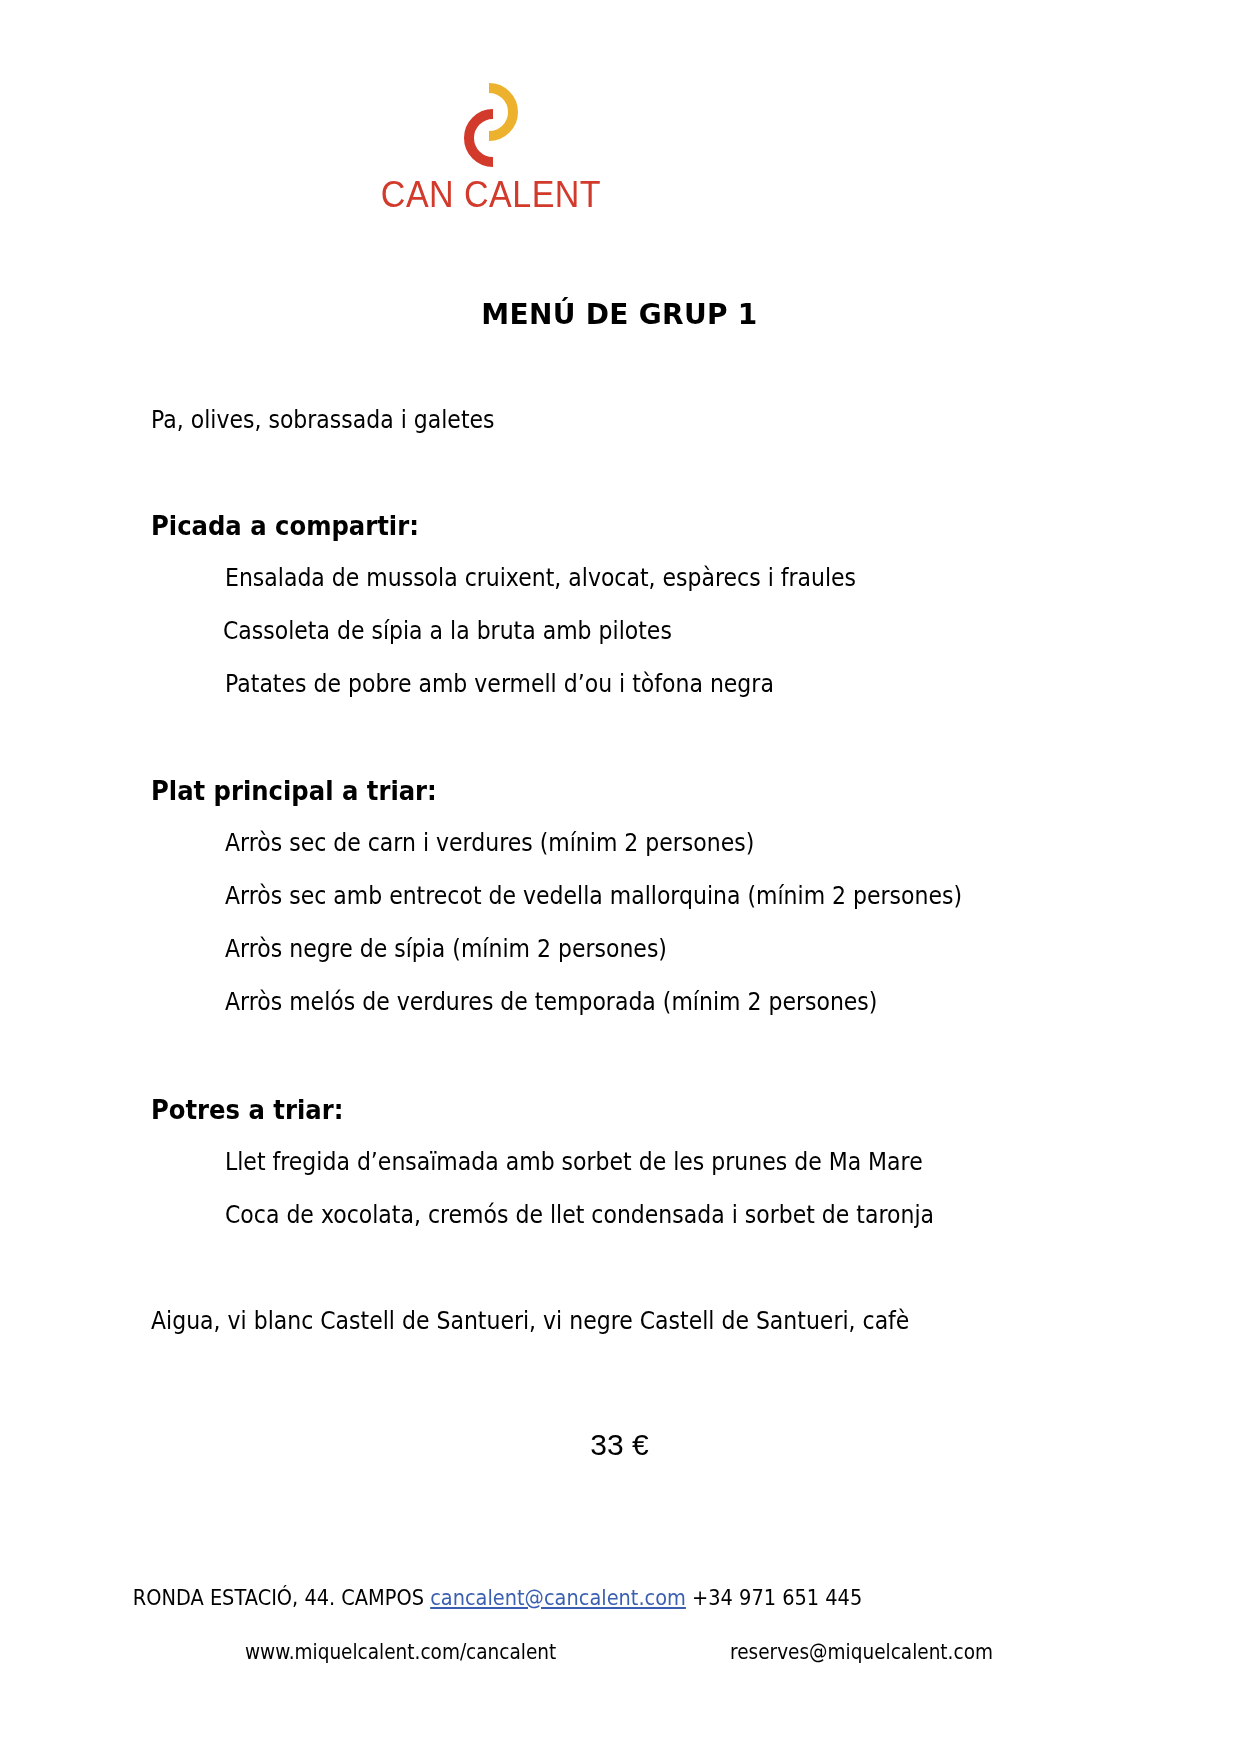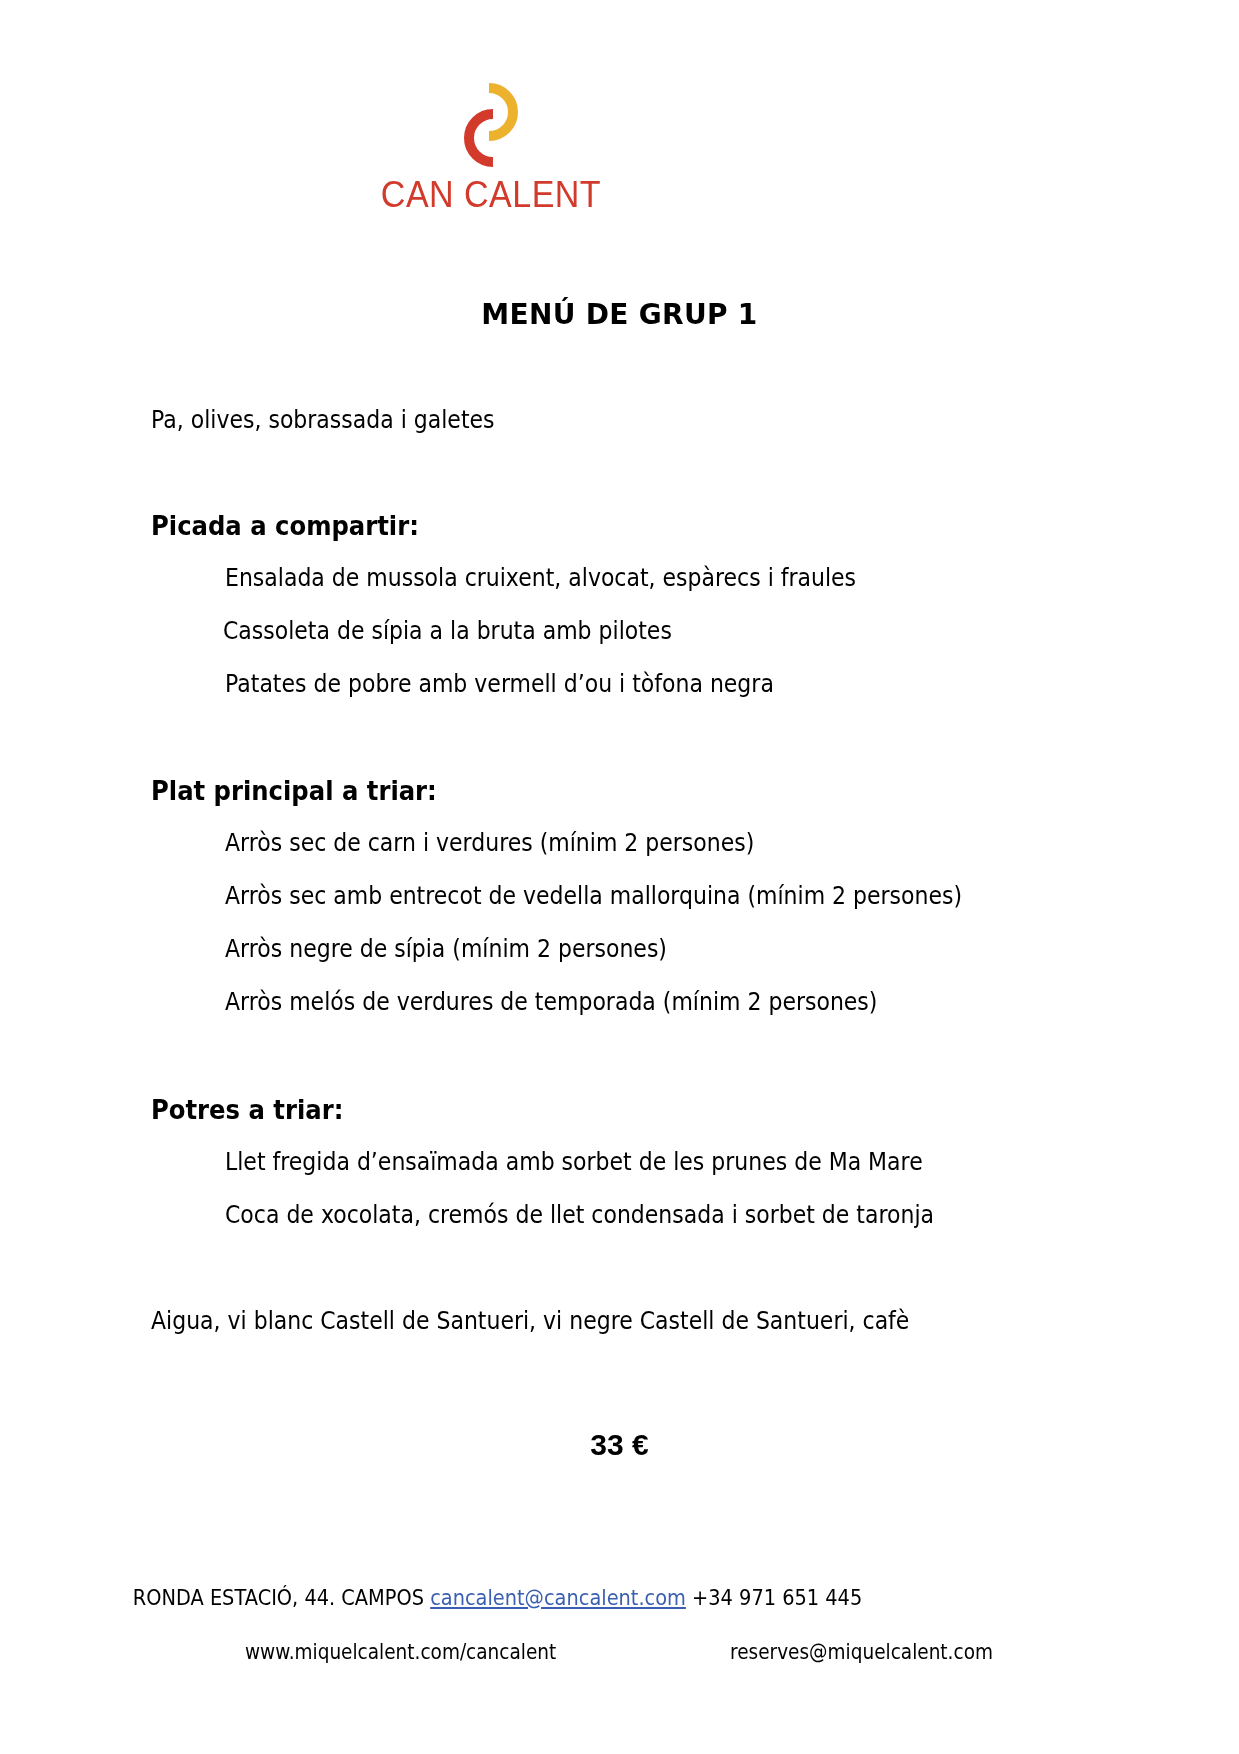--- a/index.html
+++ b/index.html
@@ -12,21 +12,21 @@
                font-size: 37px; letter-spacing: 0.5px; color: #d23a2c; font-weight: normal;
                transform: scaleX(0.92); }
   .title { left: 0; width: 1239px; top: 298px; text-align: center; font-weight: bold;
            font-family: "DejaVu Sans", sans-serif; font-size: 28px; letter-spacing: 0.3px; }
   .text { font-family: "DejaVu Sans", sans-serif; font-size: 25px; font-weight: normal;
           transform-origin: left center; transform: scaleX(0.88); white-space: nowrap; }
   .heading { font-family: "DejaVu Sans", sans-serif; font-size: 27px; font-weight: bold;
              transform-origin: left center; transform: scaleX(0.9); white-space: nowrap; }
   .indent { left: 225px; }
   .left { left: 151px; }
-  .price { left: 0; width: 1239px; top: 1428px; text-align: center; font-weight: bold;
+  .price { left: 0; width: 1239px; top: 1428px; text-align: center; font-weight: normal;
            font-family: "Liberation Sans", sans-serif; font-size: 30px; }
   .footer1 { left: 0; width: 995px; top: 1585px; text-align: center;
              font-family: "DejaVu Sans", sans-serif; font-size: 22px; white-space: nowrap; }
   .footer1 .inner { display: inline-block; transform: scaleX(0.88); }
   .link { color: #3a5fb0; text-decoration: underline; }
   .footer2 { top: 1640px; font-family: "DejaVu Sans", sans-serif; font-size: 21px;
              white-space: nowrap; transform-origin: left center; transform: scaleX(0.88); }
 </style>
 </head>
 <body>

